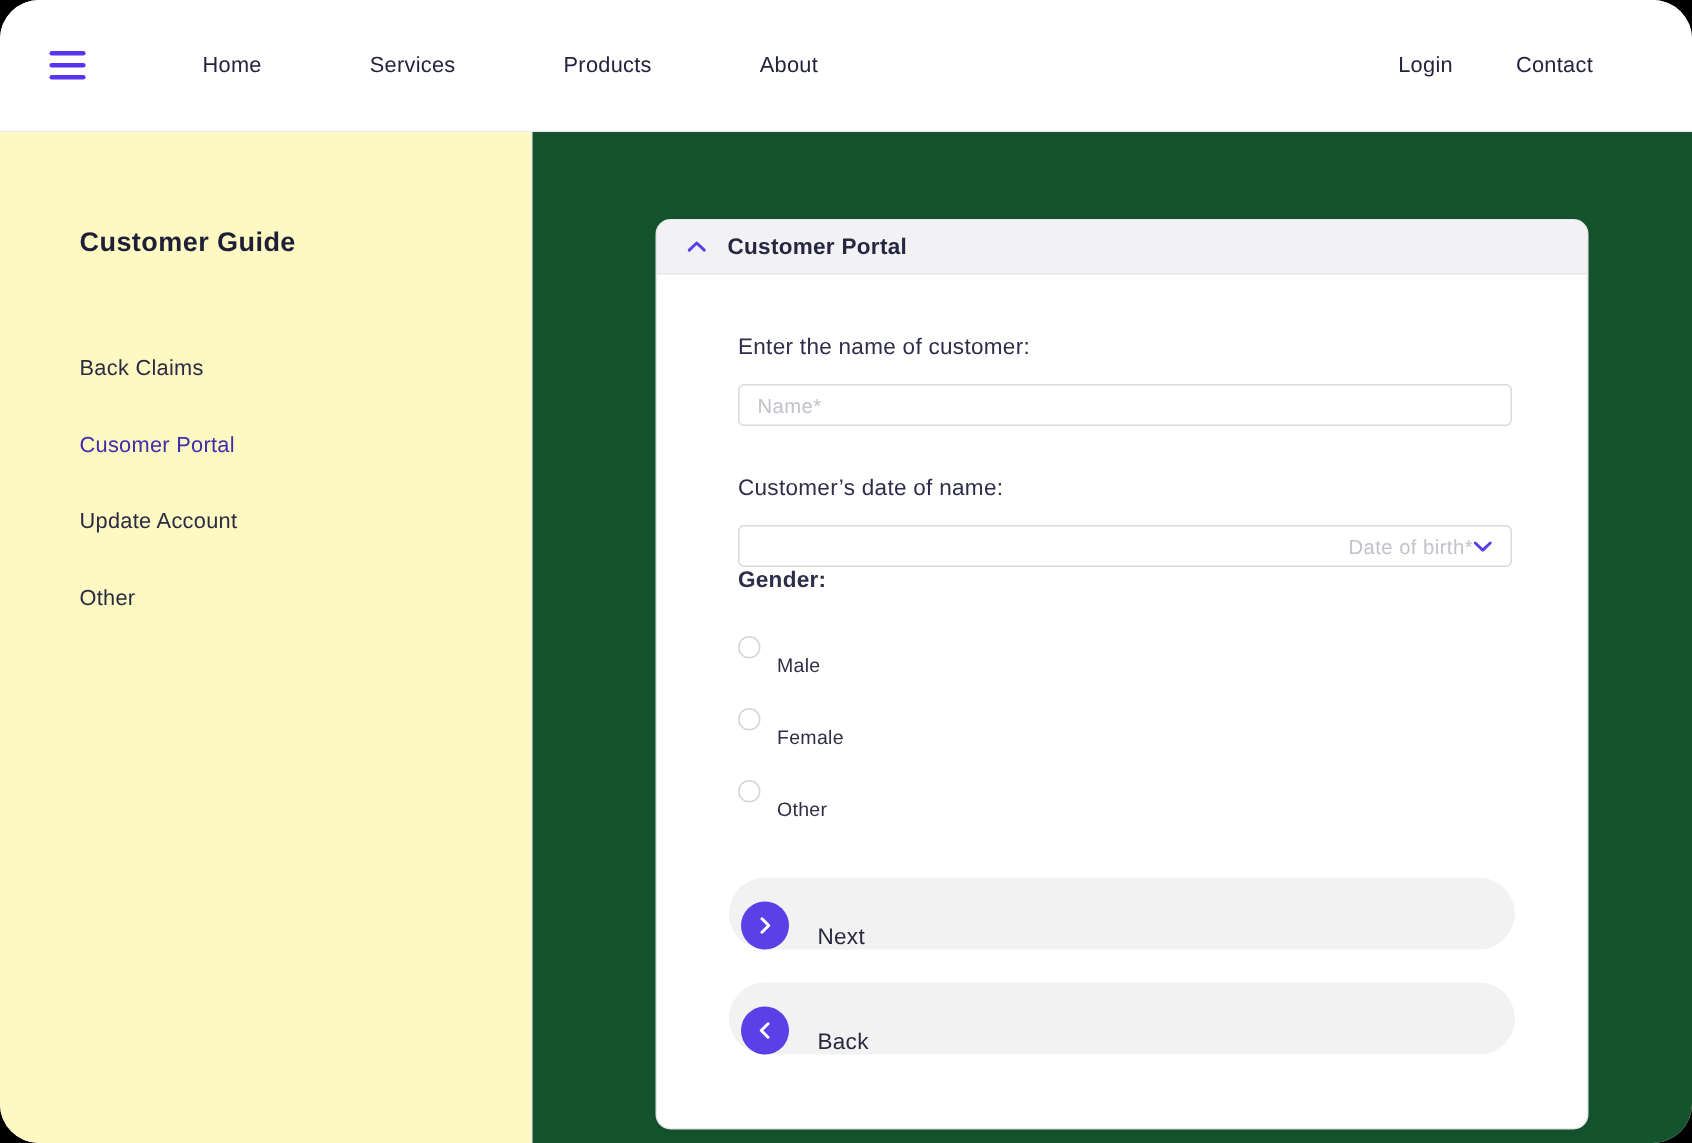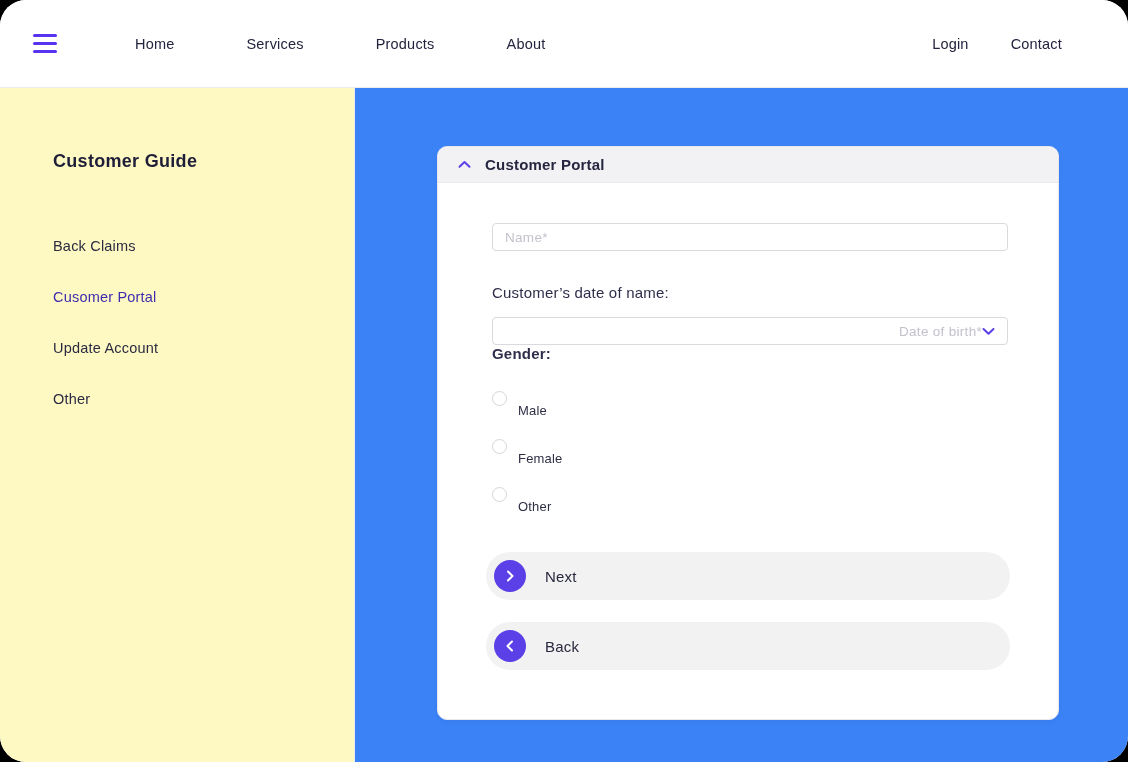--- a/index.html
+++ b/index.html
@@ -38,21 +38,21 @@
   .sidebar-title {
     font-size: 18px; font-weight: 700; color: #1e1e38;
     letter-spacing: 0.3px; margin-bottom: 66px;
   }
   .sidebar-item {
     font-size: 14.5px; color: #2a2a42; margin-bottom: 35px;
     line-height: 16px; cursor: pointer; letter-spacing: 0.2px;
   }
   .sidebar-item.active { color: #3e2bb0; }
 
-  .main { flex: 1; background: #3b82f6; }
+  .main { flex: 1; background: #14532d; }
 
   
   .card {
     width: 622px; margin: 58px 0 0 82px;
     border: 1px solid #e8e8eb; border-radius: 10px;
     background: #fff; box-shadow: 0 2px 5px rgba(0,0,0,0.04);
     overflow: hidden;
   }
   .card-header {
     height: 36px; background: #f2f2f4;
@@ -91,21 +91,21 @@
   .radio-row:last-child { margin-bottom: 0; }
   .radio-circle {
     width: 15px; height: 15px; border-radius: 50%;
     border: 1.5px solid #d5d5da; background: #fff; cursor: pointer;
     flex: 0 0 15px;
   }
   .radio-text { margin-left: 11px; font-size: 13px; color: #2e2e45; letter-spacing: 0.2px; margin-top: 24px; }
 
   .pill-button {
     width: 524px; height: 48px; border-radius: 24px; background: #f2f2f2;
-    border: none; display: flex; align-items: center; cursor: pointer;
+    border: none; display: flex; align-items: flex-end; cursor: pointer;
     padding: 0 0 0 8px; font-family: "Liberation Sans", sans-serif;
     margin-left: -6px;
   }
   .pill-button + .pill-button { margin-top: 22px; }
   .pill-circle {
     width: 32px; height: 32px; border-radius: 50%; background: #5b40e8;
     display: flex; align-items: center; justify-content: center; flex: 0 0 32px;
   }
   .pill-label { margin-left: 19px; font-size: 15px; color: #28283f; letter-spacing: 0.2px; }
 </style>
@@ -149,20 +149,21 @@
           <span class="chev-up">
             <svg width="13" height="9" viewBox="0 0 13 9" fill="none">
               <path d="M1.5 6.8 L6.5 2 L11.5 6.8" stroke="#5b40e8" stroke-width="2" stroke-linecap="round" stroke-linejoin="round"></path>
             </svg>
           </span>
           <span class="card-title">Customer Portal</span>
         </div>
 
         <div class="card-body">
 
+          <label class="field-label">Enter the name of customer:</label>
           <input class="text-input" type="text" placeholder="Name*" style="">
 
           <label class="field-label">Customer’s date of name:</label>
           <div class="select-box">
             <span class="select-placeholder">Date of birth*</span>
             <span style="display:flex;">
               <svg width="13" height="9" viewBox="0 0 13 9" fill="none">
                 <path d="M1.5 2 L6.5 6.8 L11.5 2" stroke="#5b40e8" stroke-width="2" stroke-linecap="round" stroke-linejoin="round"></path>
               </svg>
             </span>

